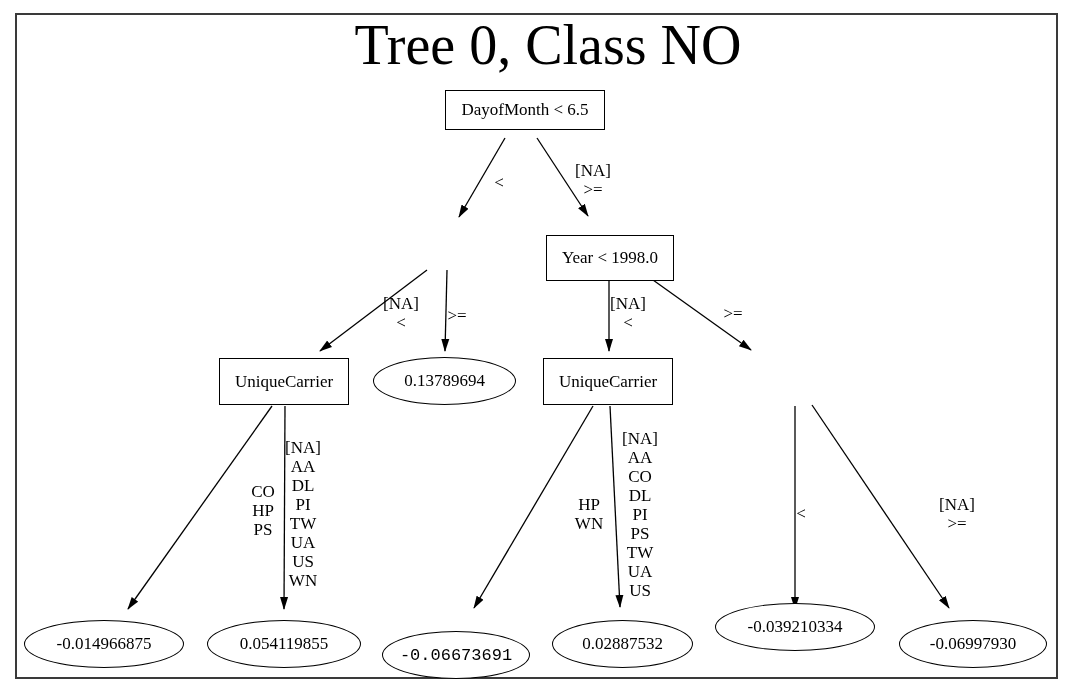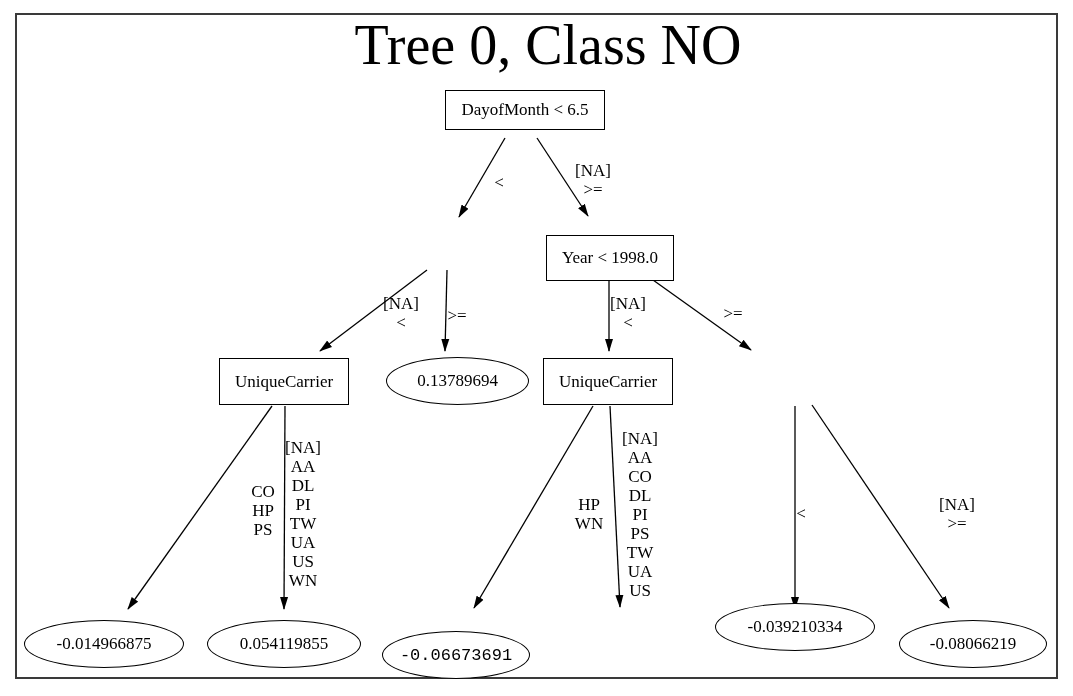--- a/index.html
+++ b/index.html
@@ -68,21 +68,21 @@
     white-space: pre-line;
   }
   
   .n-root   { left: 445px; top:  90px; width: 160px; height: 40px; }
   .n-yearl  { left: 381px; top: 224px; width: 128px; height: 46px; }
   .n-yearr  { left: 546px; top: 224px; width: 128px; height: 46px; margin-top: 11px; }
   .n-uc1    { left: 219px; top: 358px; width: 130px; height: 47px; }
   .n-uc2    { left: 543px; top: 358px; width: 130px; height: 47px; }
   .n-y2000  { left: 732px; top: 358px; width: 128px; height: 47px; }
   
-  .n-etop { left: 386px; top: 357px; width: 143px; height: 48px; text-align: center; }
+  .n-etop { left: 373px; top: 357px; width: 143px; height: 48px; text-align: center; }
   .n-l1   { left:  24px; top: 620px; width: 160px; height: 48px; }
   .n-l2   { left: 207px; top: 620px; width: 154px; height: 48px; text-align: right; }
   .n-l3   { left: 382px; top: 631px; width: 148px; height: 48px; font-family: Liberation Mono, monospace; }
   .n-l4   { left: 552px; top: 620px; width: 141px; height: 48px; }
   .n-l5   { left: 715px; top: 603px; width: 160px; height: 48px; }
   .n-l6   { left: 899px; top: 620px; width: 148px; height: 48px; }
   
   .el-1  { left: 499px; top: 182px; }
   .el-2  { left: 593px; top: 180px; }
   .el-3  { left: 401px; top: 313px; }
@@ -126,22 +126,23 @@
 
   <div class="node n-root">DayofMonth &lt; 6.5</div>
   <div class="node n-yearr">Year &lt; 1998.0</div>
   <div class="node n-uc1">UniqueCarrier</div>
   <div class="node n-uc2">UniqueCarrier</div>
 
   <div class="node leaf n-etop">0.13789694</div>
   <div class="node leaf n-l1">-0.014966875</div>
   <div class="node leaf n-l2">0.054119855</div>
   <div class="node leaf n-l3">-0.06673691</div>
+  <div class="node leaf n-l4">0.02887532</div>
   <div class="node leaf n-l5">-0.039210334</div>
-  <div class="node leaf n-l6">-0.08066219</div>
+  <div class="node leaf n-l6">-0.06997930</div>
 
   <div class="edge-label el-1">&lt;</div>
   <div class="edge-label el-2">[NA]
 &gt;=</div>
   <div class="edge-label el-3">[NA]
 &lt;</div>
   <div class="edge-label el-4">&gt;=</div>
   <div class="edge-label el-5">[NA]
 &lt;</div>
   <div class="edge-label el-6">&gt;=</div>

